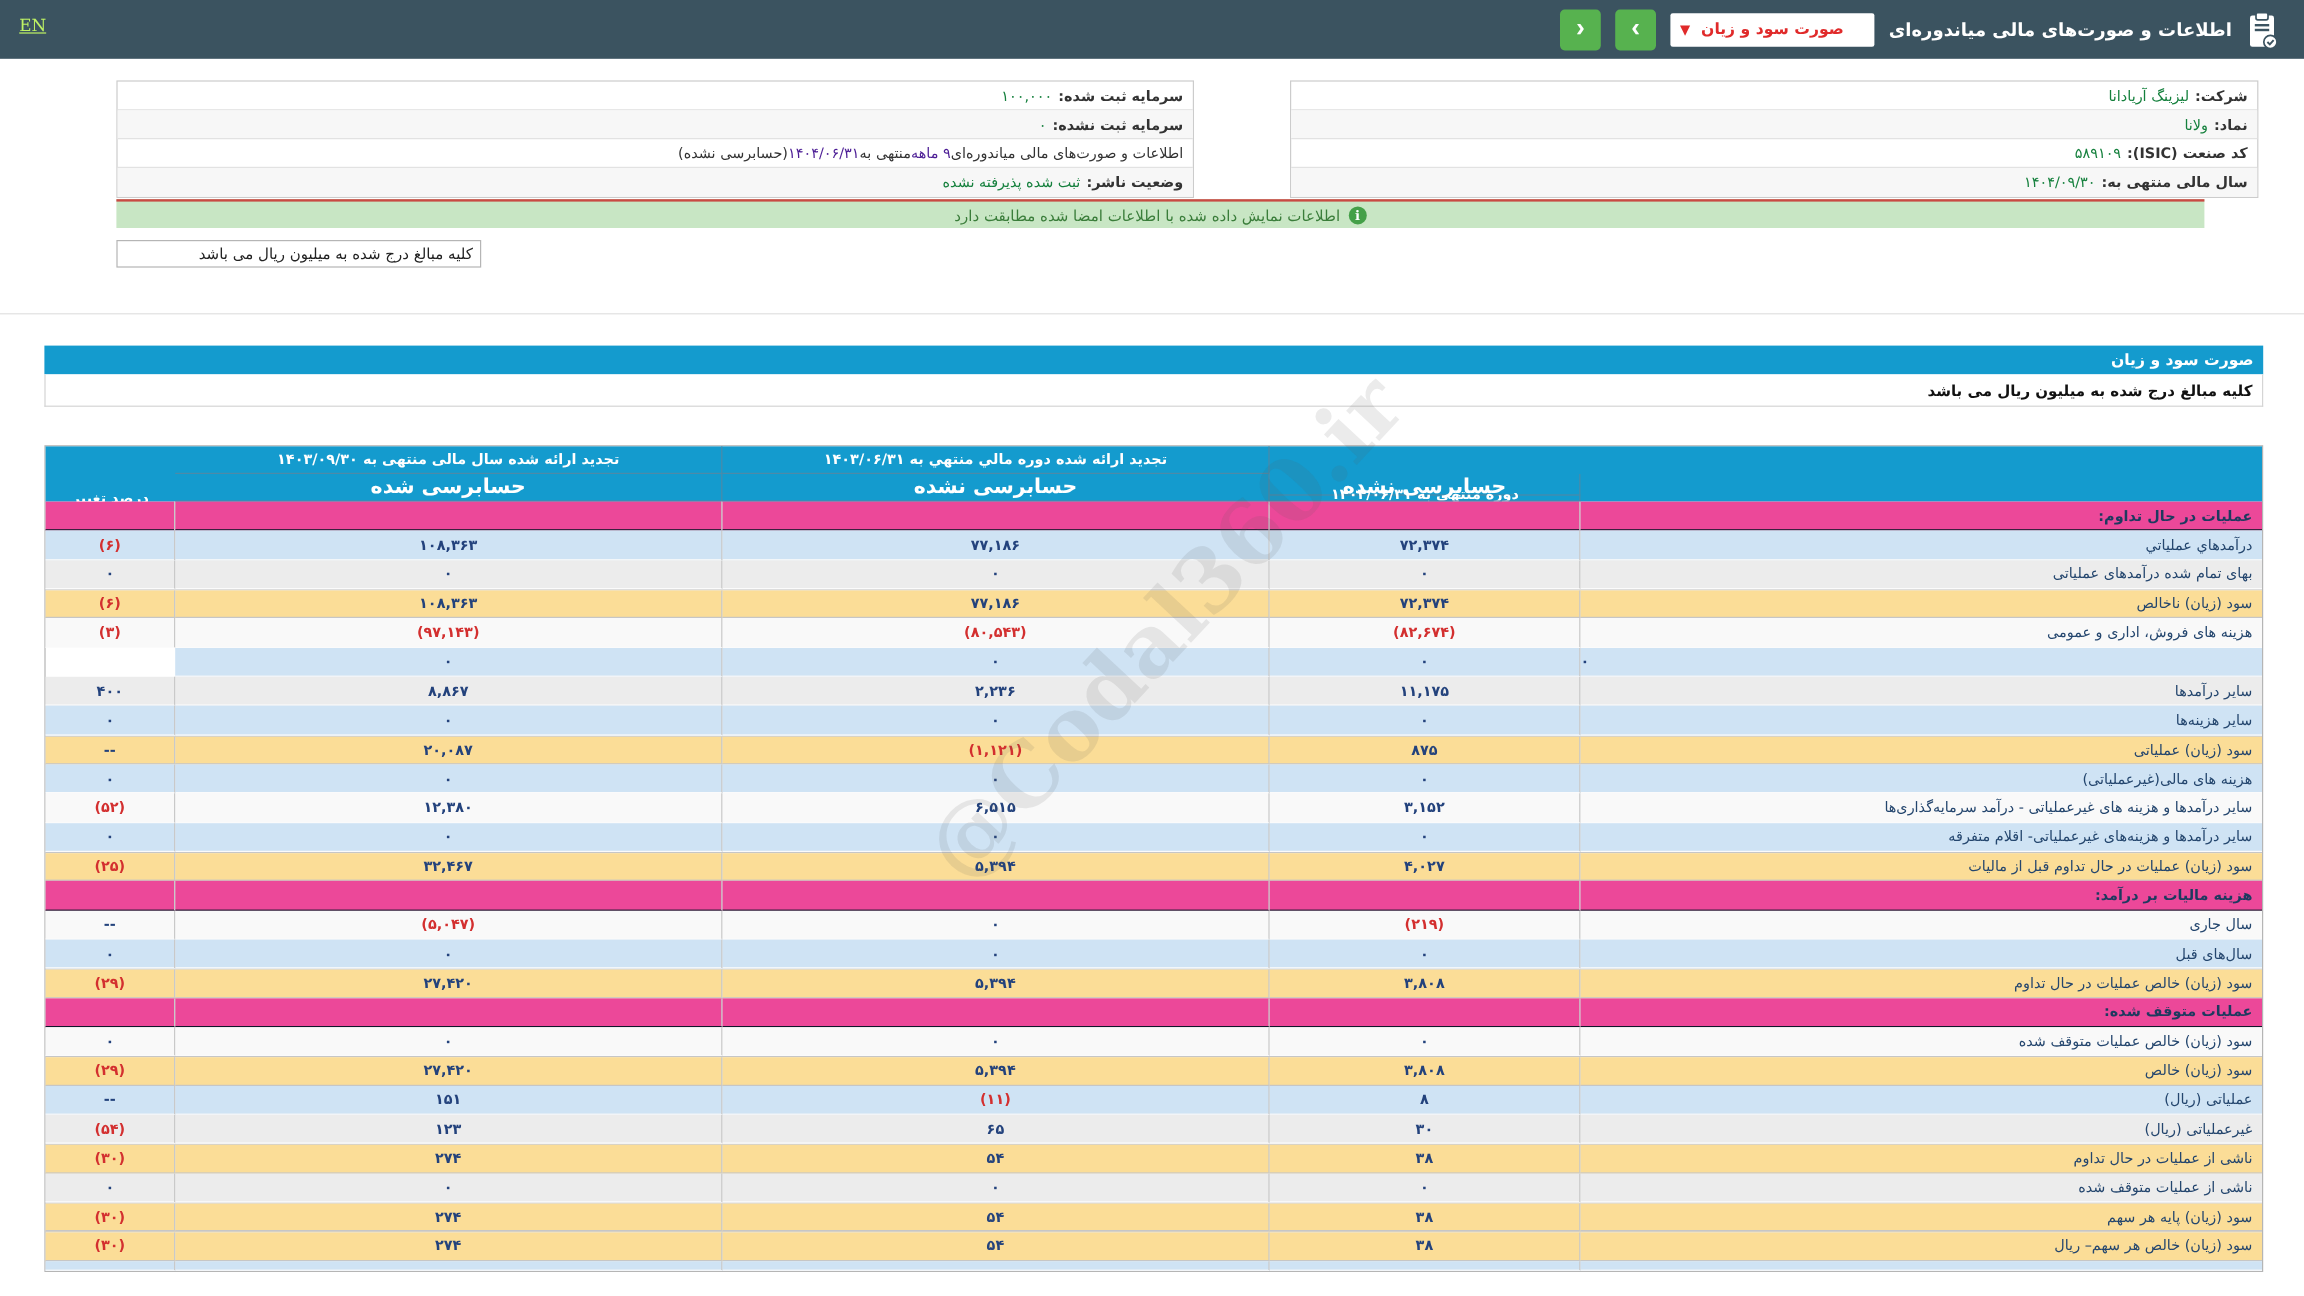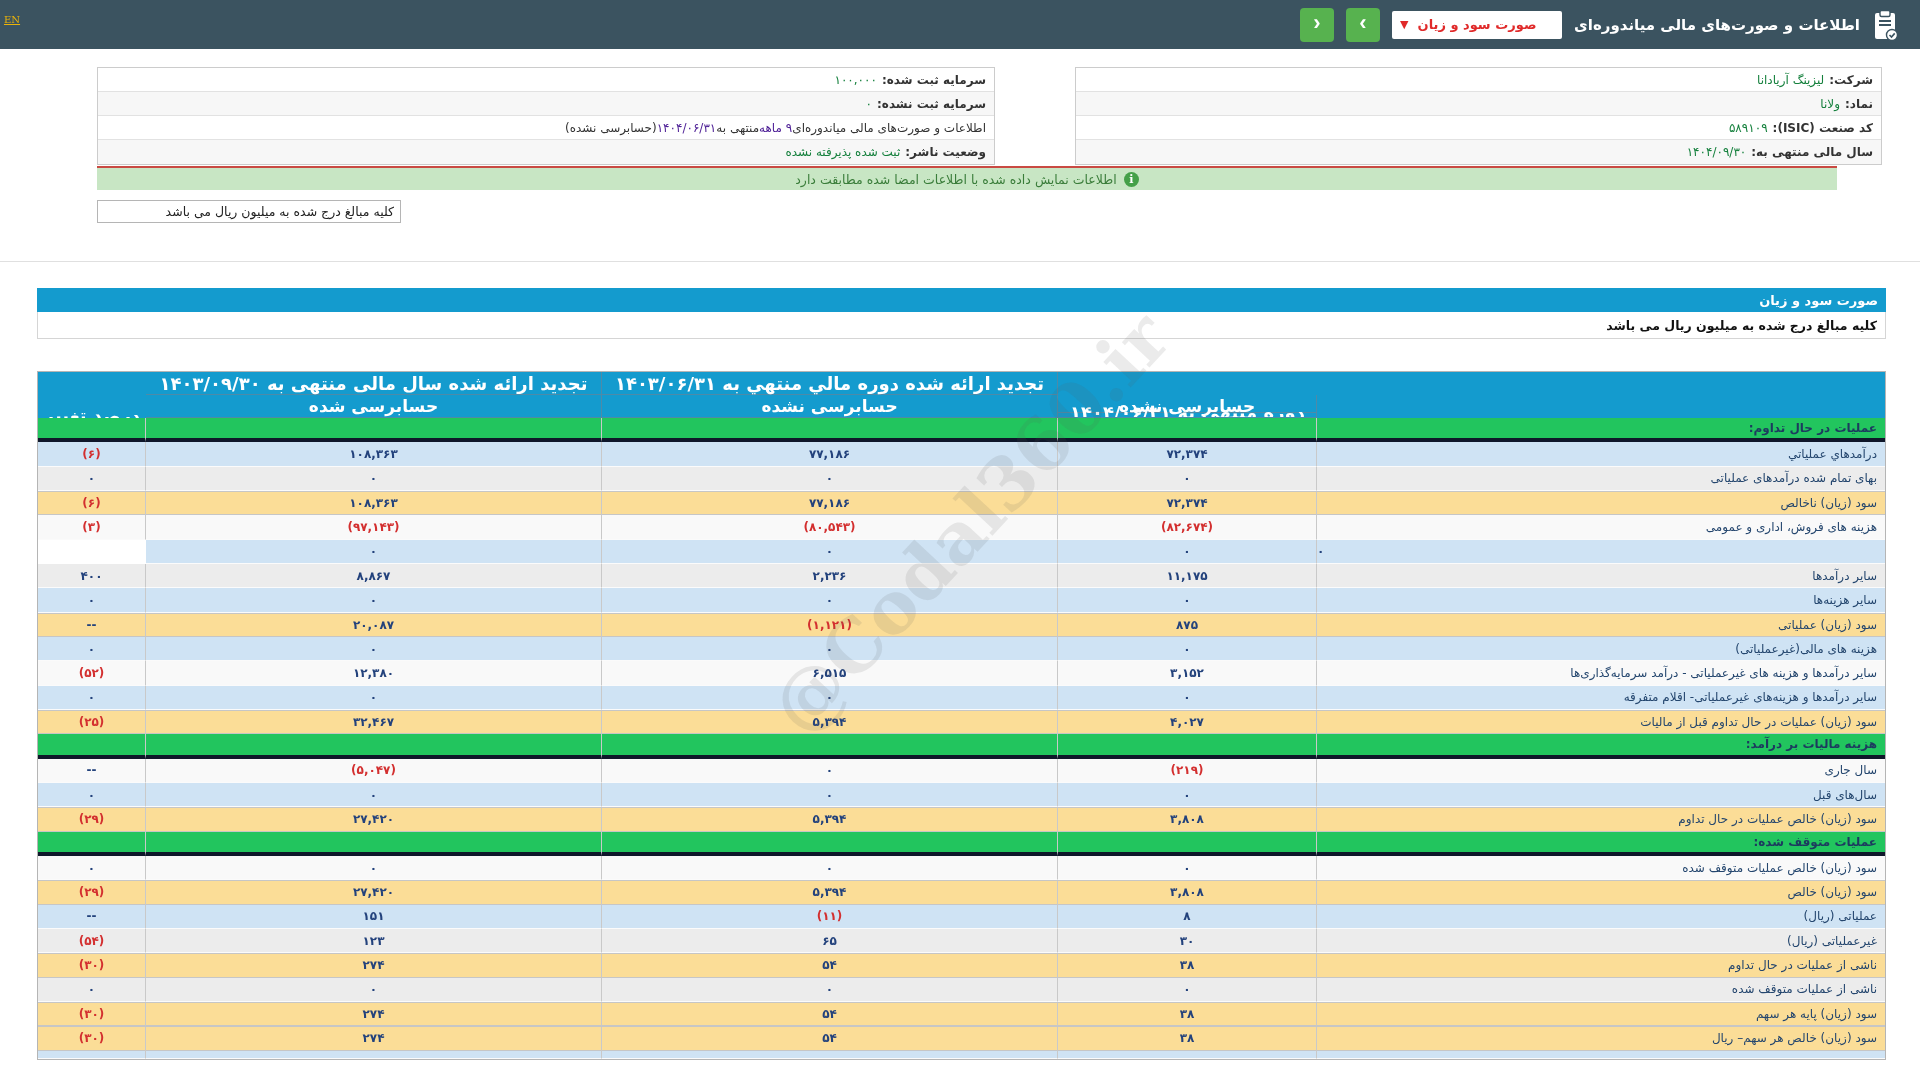--- a/index.html
+++ b/index.html
@@ -2,21 +2,21 @@
 <html lang="fa"><head>
 <meta charset="utf-8">
 <style>
   * { margin:0; padding:0; box-sizing:border-box; }
   html,body { width:1920px; height:1080px; background:#fff; overflow:hidden;
     font-family:"DejaVu Sans","Liberation Sans",sans-serif; }
   .canvas { position:relative; width:1920px; height:1080px; background:#fff; overflow:hidden; }
 
   
   .topbar { position:absolute; left:0; top:0; width:1920px; height:49px; background:#3b5360; }
-  .en-link { position:absolute; left:4px; top:14px; color:#eab308; font-size:10px;
+  .en-link { position:absolute; left:16px; top:14px; color:#bef264; font-size:14px;
     text-decoration:underline; font-family:"DejaVu Serif","Liberation Serif",serif; cursor:pointer; }
   .topbar-right { position:absolute; right:22px; top:0; height:49px; display:flex;
     direction:rtl; align-items:center; gap:12px; }
   .doc-icon { width:26px; height:32px; position:relative; }
   .topbar-title { color:#fff; font-size:15px; font-weight:bold; }
   .report-select { background:#fff; width:170px; height:28px; border-radius:2px; position:relative;
     display:flex; align-items:center; justify-content:center; cursor:pointer; }
   .report-select .val { color:#e02a2a; font-size:13px; font-weight:bold; }
   .report-select .caret { position:absolute; left:8px; top:7px; color:#e02a2a; font-size:11px; }
   .nav-btn { width:34px; height:34px; background:#57b24f; border:none; border-radius:4px; color:#fff;
@@ -52,21 +52,21 @@
     background:#149bce; color:#fff; font-weight:bold; font-size:13px; display:flex; direction:rtl;
     align-items:center; padding:0 8px; }
   .stmt-amounts-row { position:absolute; left:37px; top:312px; width:1849px; height:27px;
     background:#fff; border:1px solid #d5d5d5; border-top:none; display:flex; direction:rtl;
     align-items:center; padding:0 8px; font-size:12.5px; font-weight:bold; color:#111; }
 
   
   .pl-table { position:absolute; left:37px; top:371px; width:1849px; border:1px solid #b5b5b5; }
   .thead { display:grid; grid-template-columns:568px 259px 456px 456px 1fr;
     grid-template-rows:23px 23px; direction:rtl; background:#149bce; }
-  .th { color:#fff; font-weight:bold; font-size:18px; display:flex; align-items:center;
+  .th { color:#fff; font-weight:bold; font-size:12px; display:flex; align-items:center;
     justify-content:center; border-right:1px solid #4d8aa8; border-bottom:1px solid #4d8aa8;
     text-align:center; }
   .thead .th:first-child, .th.no-rb { border-right:none;margin-top:40px; }
   .th.sub { font-size:17px; }
   .h-sharh { grid-column:1; grid-row:1/3; border-bottom:none; }
   .h-c1 { grid-column:2; grid-row:1; } .h-c2 { grid-column:3; grid-row:1; }
   .h-c3 { grid-column:4; grid-row:1; } .h-pct { grid-column:5; grid-row:1/3; border-bottom:none; }
   .h-s1 { grid-column:2; grid-row:2; } .h-s2 { grid-column:3; grid-row:2; }
   .h-s3 { grid-column:4; grid-row:2; }
 
@@ -76,21 +76,21 @@
     display:flex; align-items:center; justify-content:center; font-size:12px; overflow:hidden; }
   .trow > div:first-child { border-right:none; justify-content:flex-start; padding-right:8px; }
   .td-label { color:#24466e; }
   .td-num { direction:ltr; font-weight:bold; color:#23427c; }
   .td-num.neg { color:#d32f2f; }
   .row-blue   > div { background:#cfe3f4; }
   .row-gray   > div { background:#ececec; }
   .row-white  > div { background:#f9f9f9; }
   .row-yellow > div { background:#fbdd97; border-bottom:1px solid #c6c6c6; }
   .row-yellow { border-top:1px solid #c6c6c6; }
-  .row-section > div { background:#22c55e; border-bottom:4px solid #0f172a; }
+  .row-section > div { background:#ec4899; border-bottom:1px solid #0f172a; }
   .row-section .td-label { font-weight:bold; color:#1d3a5f; }
   .row-partial { height:8px; }
   .row-partial > div { background:#cfe3f4; }
 
   .watermark { position:absolute; left:610px; top:480px; width:720px; text-align:center;
     transform:rotate(-47deg); font-size:72px; font-weight:bold; color:rgba(90,90,90,0.12);
     z-index:6; pointer-events:none; white-space:nowrap;
     font-family:"DejaVu Serif","Liberation Serif",serif; }
 </style>
 </head>

